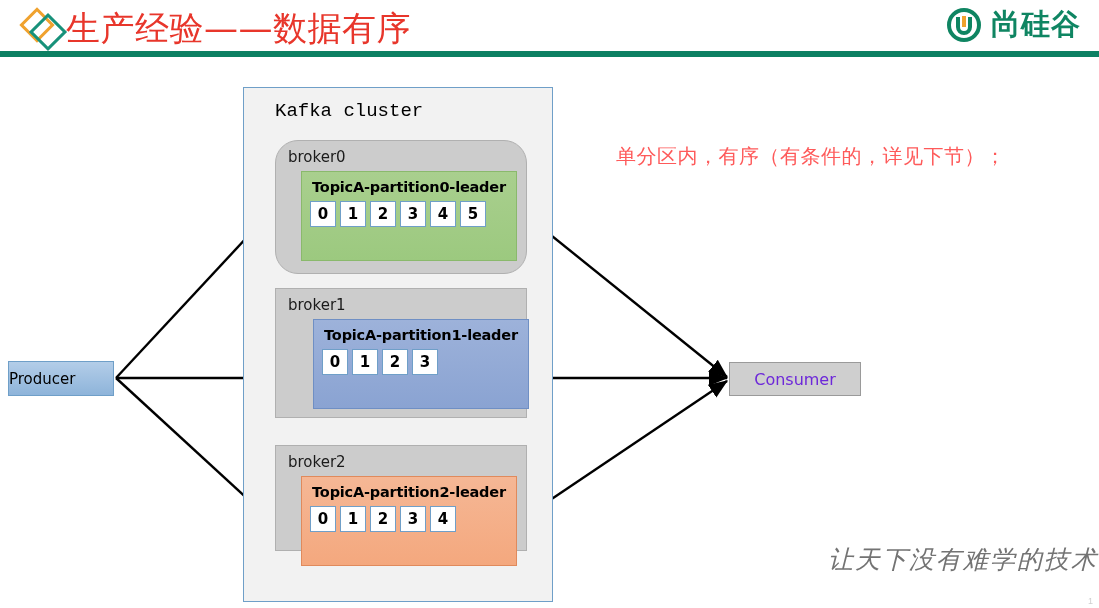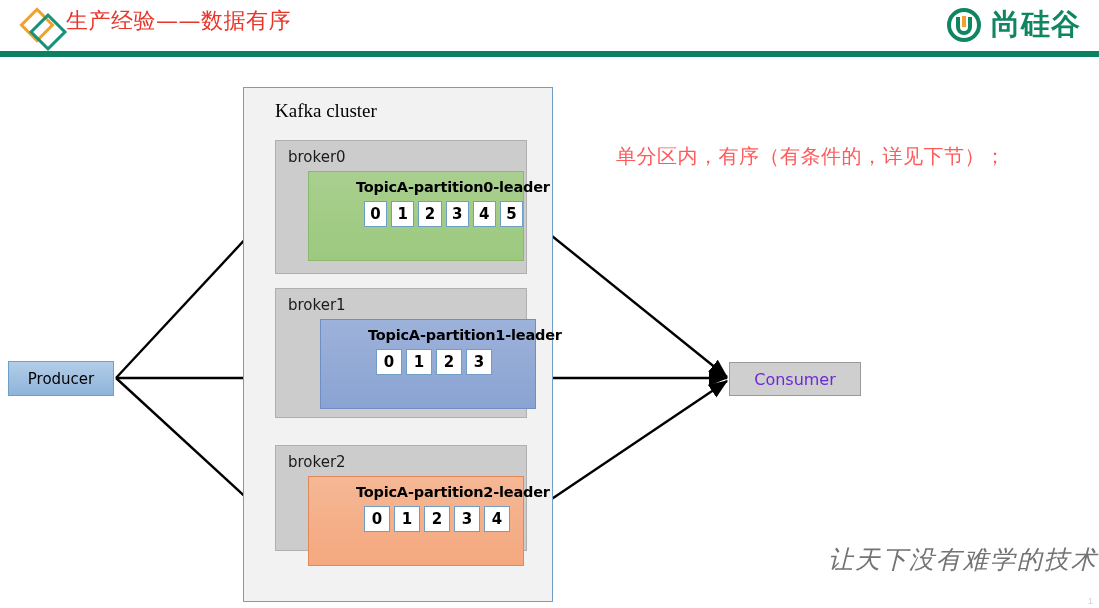--- a/index.html
+++ b/index.html
@@ -24,21 +24,21 @@
   }
   #diamond-logo {
     position: absolute;
     left: 12px; top: 4px;
     width: 56px; height: 48px;
   }
   #page-title {
     position: absolute;
     left: 66px; top: 6px;
     color: #e8362b;
-    font-size: 22px;
+    font-size: 34px;
     font-weight: normal;
     letter-spacing: 0.5px;
     white-space: nowrap;
     font-family: "DejaVu Sans", "Liberation Sans", sans-serif;
   }
   #brand-logo {
     position: absolute;
     right: 18px; top: 6px;
     height: 38px;
     display: flex;
@@ -81,47 +81,46 @@
     width: 310px; height: 515px;
     background: #f2f2f2;
     border: 1px solid #6f9fc8;
     box-sizing: border-box;
   }
   #kafka-cluster-label {
     position: absolute;
     left: 31px; top: 12px;
     font-size: 19px;
     color: #000;
-    font-family: Liberation Serif, serif;
+    font-family: Liberation Mono, monospace;
     white-space: nowrap;
   }
 
   .broker-box {
     position: absolute;
     left: 31px;
     width: 252px;
     background: #cccccc;
     border: 1px solid #b0b0b0;
     box-sizing: border-box;
   }
   .broker-label {
     position: absolute;
     left: 12px; top: 7px;
     font-size: 15px;
     color: #1a1a1a;
     font-family: "DejaVu Sans", "Liberation Sans", sans-serif;
   }
   .partition-box {
     position: absolute;
-    left: 32px;
+    left: 25px;
     width: 216px;
     box-sizing: border-box;
     border-width: 1px;
     border-style: solid;
-    padding-left: 47px;
   }
   .partition-title {
     text-align: center;
     font-size: 14.5px;
     font-weight: bold;
     color: #000;
     padding-top: 7px;
     letter-spacing: -0.2px;
     font-family: "DejaVu Sans", "Liberation Sans", sans-serif;
     white-space: nowrap;
@@ -140,42 +139,42 @@
     display: flex;
     align-items: center;
     justify-content: center;
     font-size: 15px;
     font-weight: bold;
     color: #000;
     font-family: "DejaVu Sans", "Liberation Sans", sans-serif;
   }
 
   
-  #broker-0 { top: 52px;  height: 134px; }
+  #broker-0 { top: 52px;  height: 134px; border-radius: 23px; }
   #broker-1 { top: 200px; height: 130px; }
   #broker-2 { top: 357px; height: 106px; }
   #partition-0 { top: 30px; height: 90px;
     background: linear-gradient(180deg,#a9cf8e 0%,#9cc97f 100%);
     border-color: #8ab96c; }
   #partition-1 { top: 30px; height: 90px;
     background: linear-gradient(180deg,#9db2da 0%,#8aa3d2 100%);
     border-color: #6f8fc4; margin-left: 12px; }
   #partition-2 { top: 30px; height: 90px;
     background: linear-gradient(180deg,#f5b795 0%,#f4a87e 100%);
     border-color: #e08a5c; }
 
   
   #producer-box {
     position: absolute;
     left: 8px; top: 304px;
     width: 106px; height: 35px;
     background: linear-gradient(180deg,#b3cde8 0%,#8eb4da 100%);
     border: 1px solid #6f9fc8;
     box-sizing: border-box;
-    display: flex; align-items: center; justify-content: center;
+    display: flex; align-items: center; justify-content: flex-start;
     font-size: 15px; color: #000;
     font-family: "DejaVu Sans", "Liberation Sans", sans-serif;
   }
   #consumer-box {
     position: absolute;
     left: 729px; top: 305px;
     width: 132px; height: 34px;
     background: #cfcfcf;
     border: 1px solid #9a9a9a;
     box-sizing: border-box;

